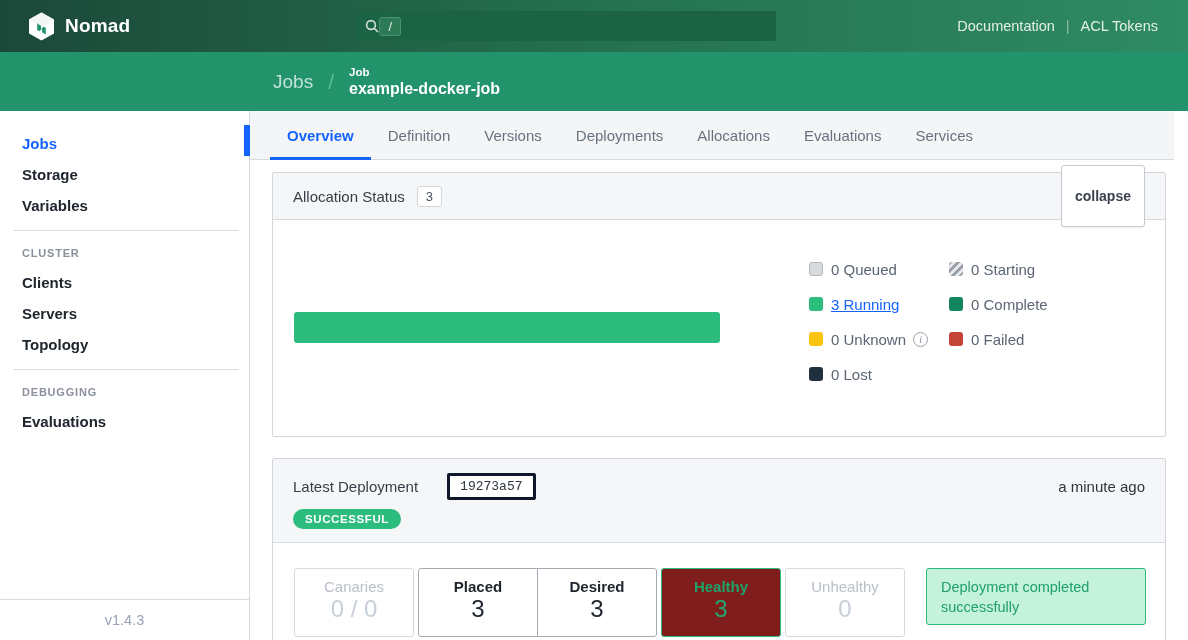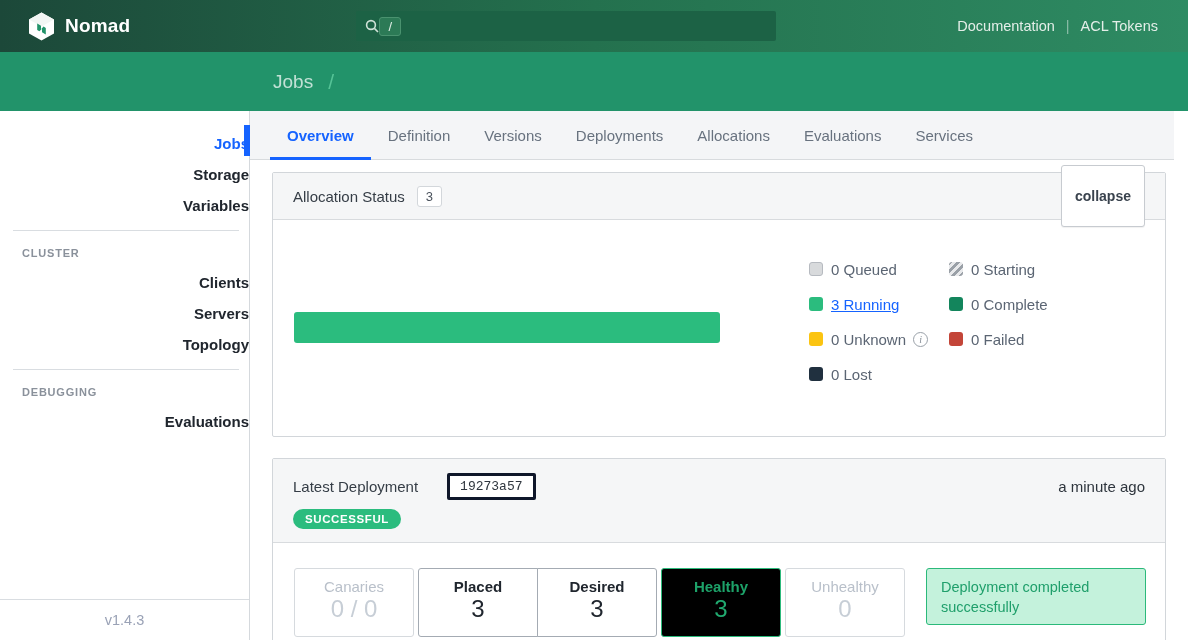--- a/index.html
+++ b/index.html
@@ -1,18 +1,18 @@
 <!DOCTYPE html>
 <html><head>
 <meta charset="utf-8">
 <style>
   * { margin:0; padding:0; box-sizing:border-box; }
   html,body { width:1188px; height:640px; overflow:hidden; background:#fff;
               font-family:"Liberation Sans", sans-serif; }
-  a { text-decoration:none; color:inherit; cursor:pointer;text-align:right; }
+  a { text-decoration:none; color:inherit; cursor:pointer; }
 
   
   .navbar { height:52px; background:linear-gradient(90deg,#1c4839 0%,#24714e 50%,#2e8b63 100%);
             display:flex; align-items:center; padding:0 30px 0 28px; }
   .brand { display:flex; align-items:center; }
   .brand-name { color:#fff; font-size:19px; font-weight:700; margin-left:10px; letter-spacing:.2px; }
   .search { margin-left:226px; width:420px; height:30px; background:#1c6245; border-radius:2px;
             display:flex; align-items:center; padding:0 6px 0 9px; }
   .search input { flex:1; background:transparent; border:none; outline:none; color:#eaf4ee;
                   font-size:15px; font-family:"Liberation Sans",sans-serif; margin-left:6px; }
@@ -106,21 +106,21 @@
   .metric-group .metric { margin-right:0; border-radius:0; }
   .metric-group .metric:first-child { border-radius:3px 0 0 3px; }
   .metric-group .metric:last-child { border-radius:0 3px 3px 0; margin-left:-1px; }
   .m-label { font-size:15px; }
   .m-value { font-size:24px; line-height:1.16; }
   .metric.muted .m-label { color:#b9c0ca; }
   .metric.muted .m-value { color:#c7ced6; }
   .metric.normal { border-color:#a4abb3; }
   .metric.normal .m-label { color:#20262e; font-weight:600; }
   .metric.normal .m-value { color:#20262e; }
-  .metric.success { background:#000000; border-color:#2cba7c; }
+  .metric.success { background:#7f1d1d; border-color:#2cba7c; }
   .metric.success .m-label { color:#1da269; font-weight:600; }
   .metric.success .m-value { color:#21aa70; }
   .deploy-msg { margin-left:17px; width:220px; height:57px; background:#c4f2dc;
                 border:1px solid #2bb97a; border-radius:3px; padding:8px 14px;
                 font-size:14.5px; line-height:1.4; color:#1f9f6b; }
 </style>
 </head>
 <body>
 
 <header class="navbar">
@@ -148,20 +148,24 @@
   <nav class="nav-links">
     <a>Documentation</a>
     <span class="nav-sep">|</span>
     <a>ACL Tokens</a>
   </nav>
 </header>
 
 <div class="hero">
   <a class="crumb-root">Jobs</a>
   <span class="crumb-sep">/</span>
+  <a>
+    <div class="crumb-type">Job</div>
+    <div class="crumb-name">example-docker-job</div>
+  </a>
 </div>
 
 <div class="shell">
 
   <aside class="sidebar">
     <div class="active-indicator"></div>
     <nav class="side-nav">
       <a class="side-item active">Jobs</a>
       <a class="side-item">Storage</a>
       <a class="side-item">Variables</a>

